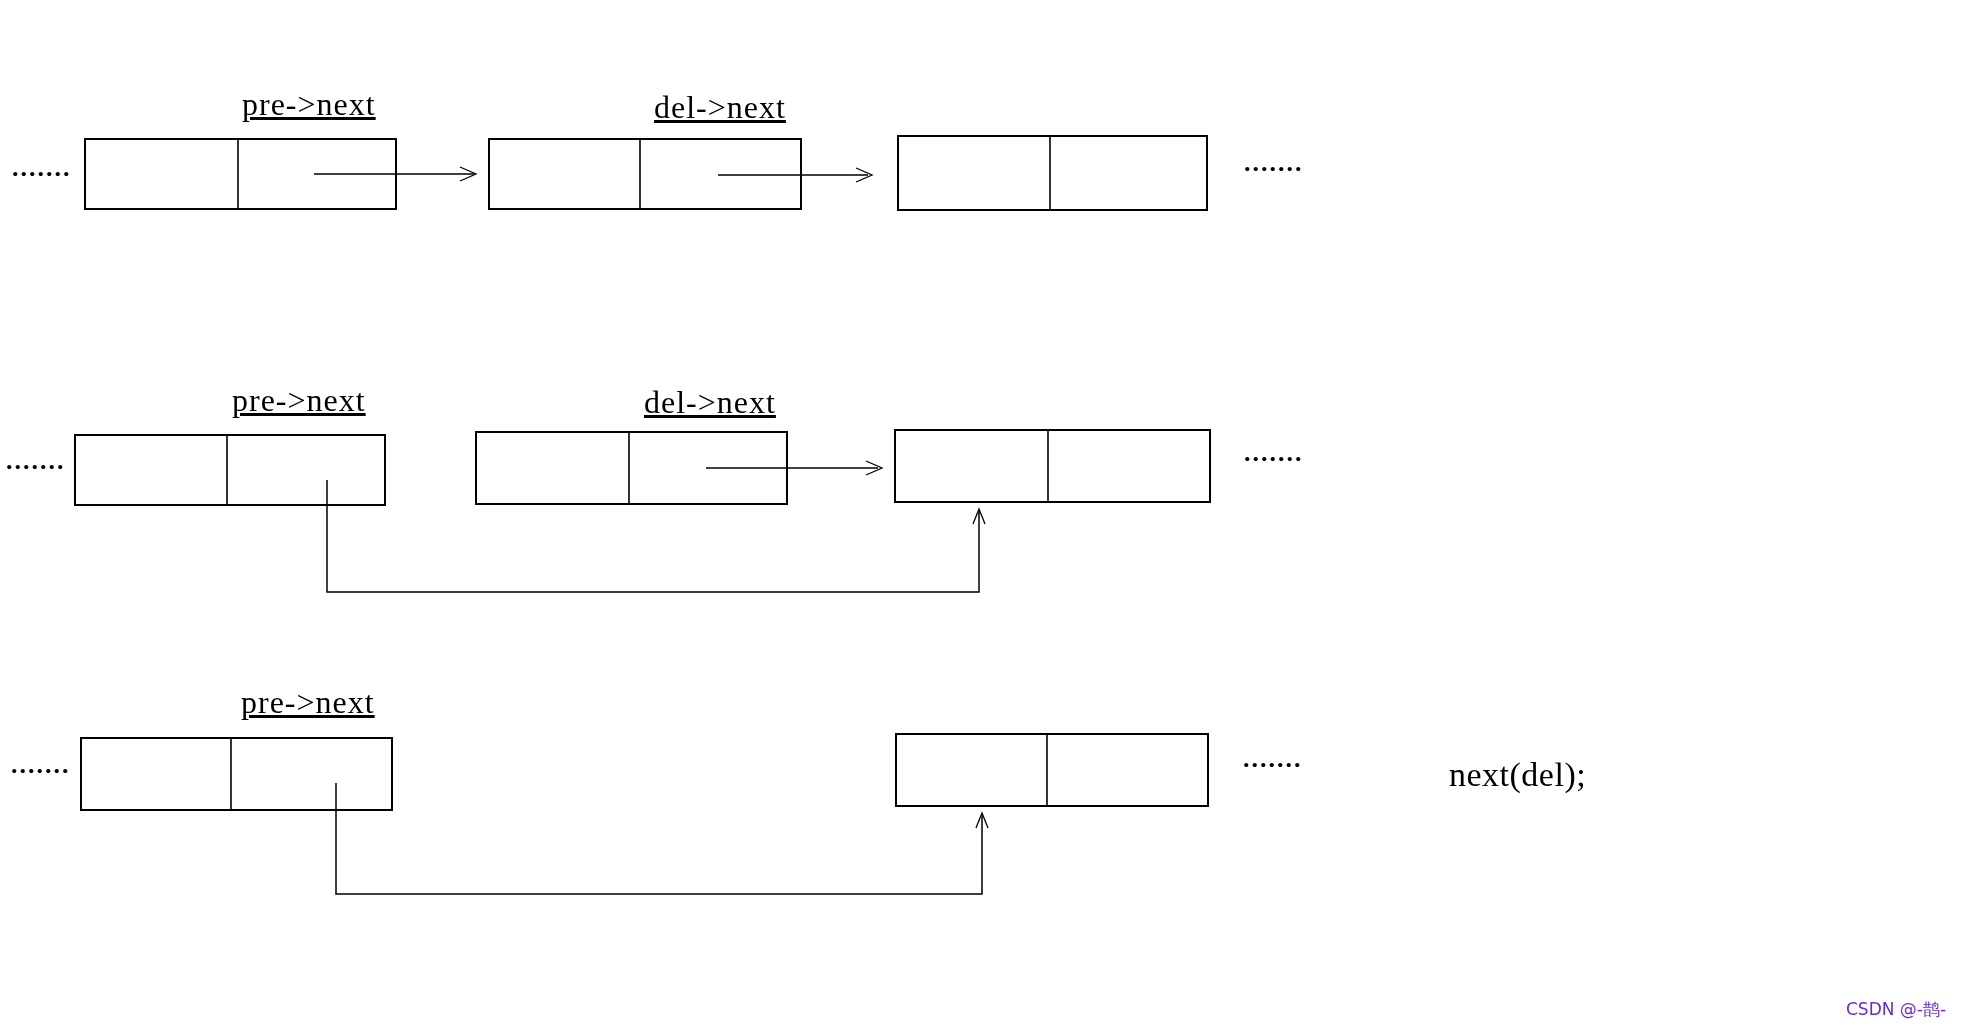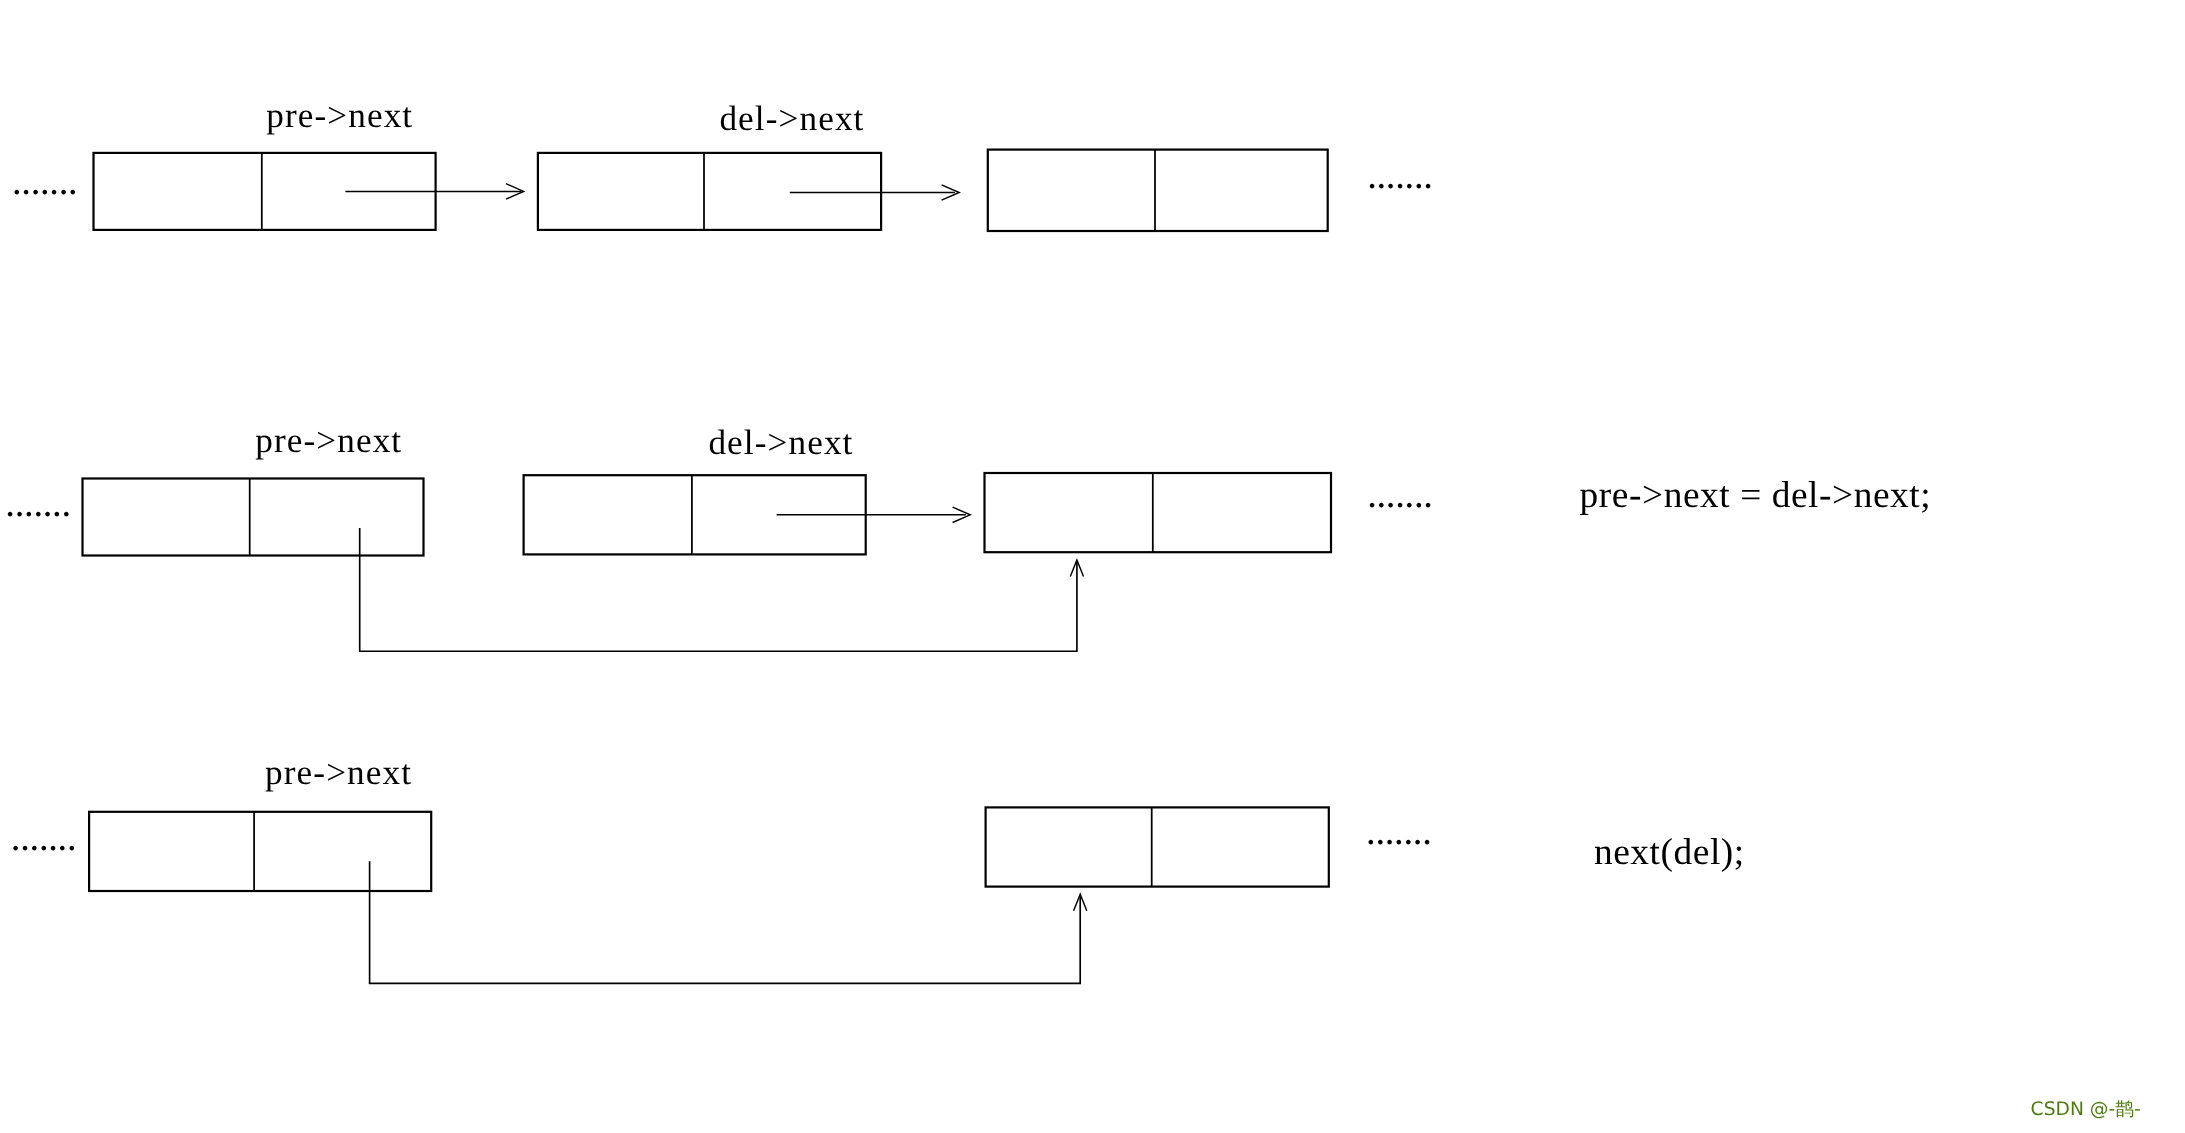--- a/index.html
+++ b/index.html
@@ -49,35 +49,36 @@
     fill: none;
   }
   .txt {
     position: absolute;
     line-height: 1;
     white-space: nowrap;
   }
   .node-label {
     font-size: 32px;
     letter-spacing: 1px;
+    text-decoration: underline;
   }
   .code-text {
     font-size: 34px;
     letter-spacing: 0.5px;
   }
   .dots {
     font-size: 26px;
     font-weight: bold;
     letter-spacing: 2px;
   }
   .watermark {
     position: absolute;
     font-family: "DejaVu Sans", sans-serif;
     font-size: 17px;
-    color: #4d7c0f;
+    color: #6d28d9;
     line-height: 1;
     white-space: nowrap;
   }
 </style>
 </head>
 <body>
 
 <div class="stage">
 
   <svg class="layer" viewBox="0 0 1986 1030" aria-hidden="true">
@@ -140,21 +141,20 @@
 
   <div class="txt dots" style="left:12px;   top:155px;">.......</div>
   <div class="txt node-label" style="left:242px; top:88px;">pre-&gt;next</div>
   <div class="txt node-label" style="left:654px; top:91px;">del-&gt;next</div>
   <div class="txt dots" style="left:1244px; top:150px;">.......</div>
 
   <div class="txt dots" style="left:6px;    top:448px;">.......</div>
   <div class="txt node-label" style="left:232px; top:384px;">pre-&gt;next</div>
   <div class="txt node-label" style="left:644px; top:386px;">del-&gt;next</div>
   <div class="txt dots" style="left:1244px; top:440px;">.......</div>
-  <div class="txt code-text" style="left:1436px; top:434px;">pre-&gt;next = del-&gt;next;</div>
 
   <div class="txt dots" style="left:11px;   top:752px;">.......</div>
   <div class="txt node-label" style="left:241px; top:686px;">pre-&gt;next</div>
   <div class="txt dots" style="left:1243px; top:746px;">.......</div>
   <div class="txt code-text" style="left:1449px; top:758px;">next(del);</div>
 
   <div class="watermark" style="left:1846px; top:1001px;">CSDN @-鹊-</div>
 
 </div>
 

